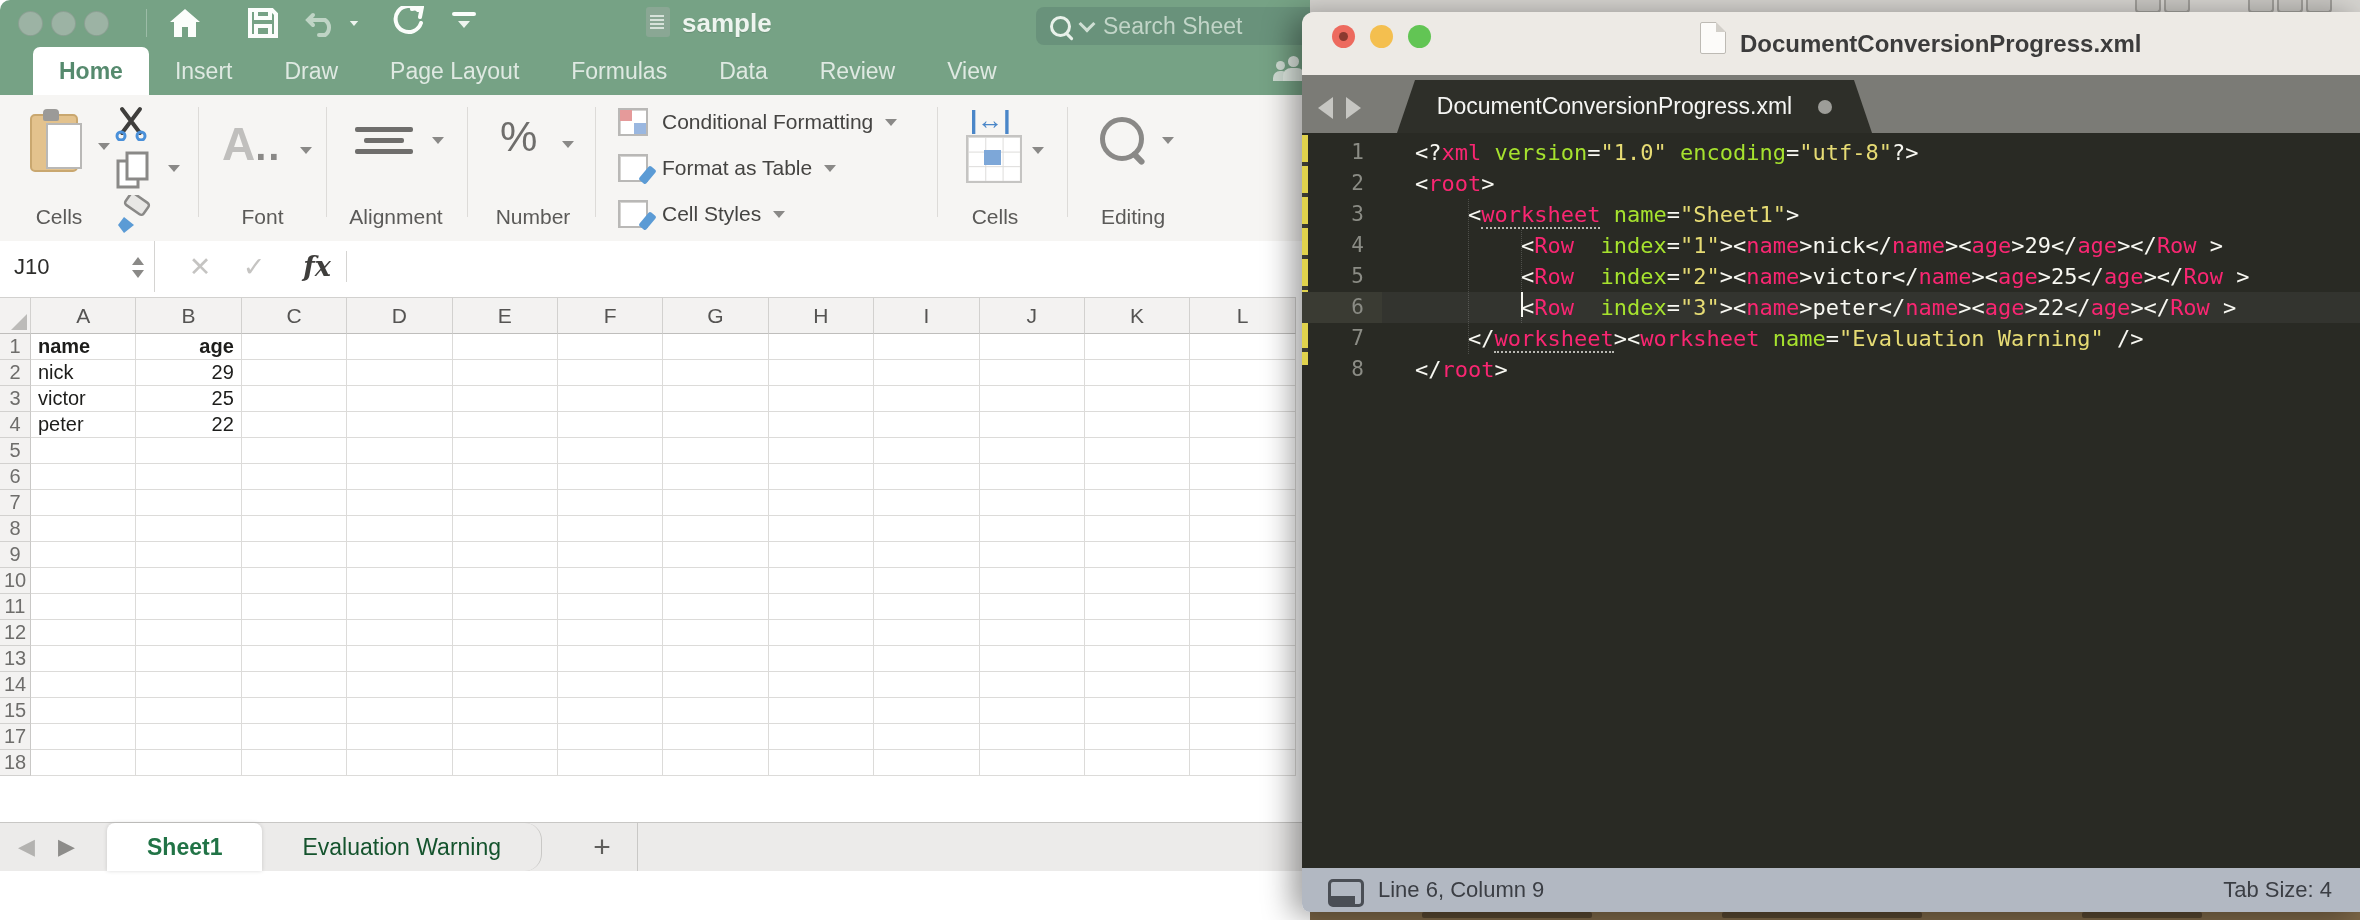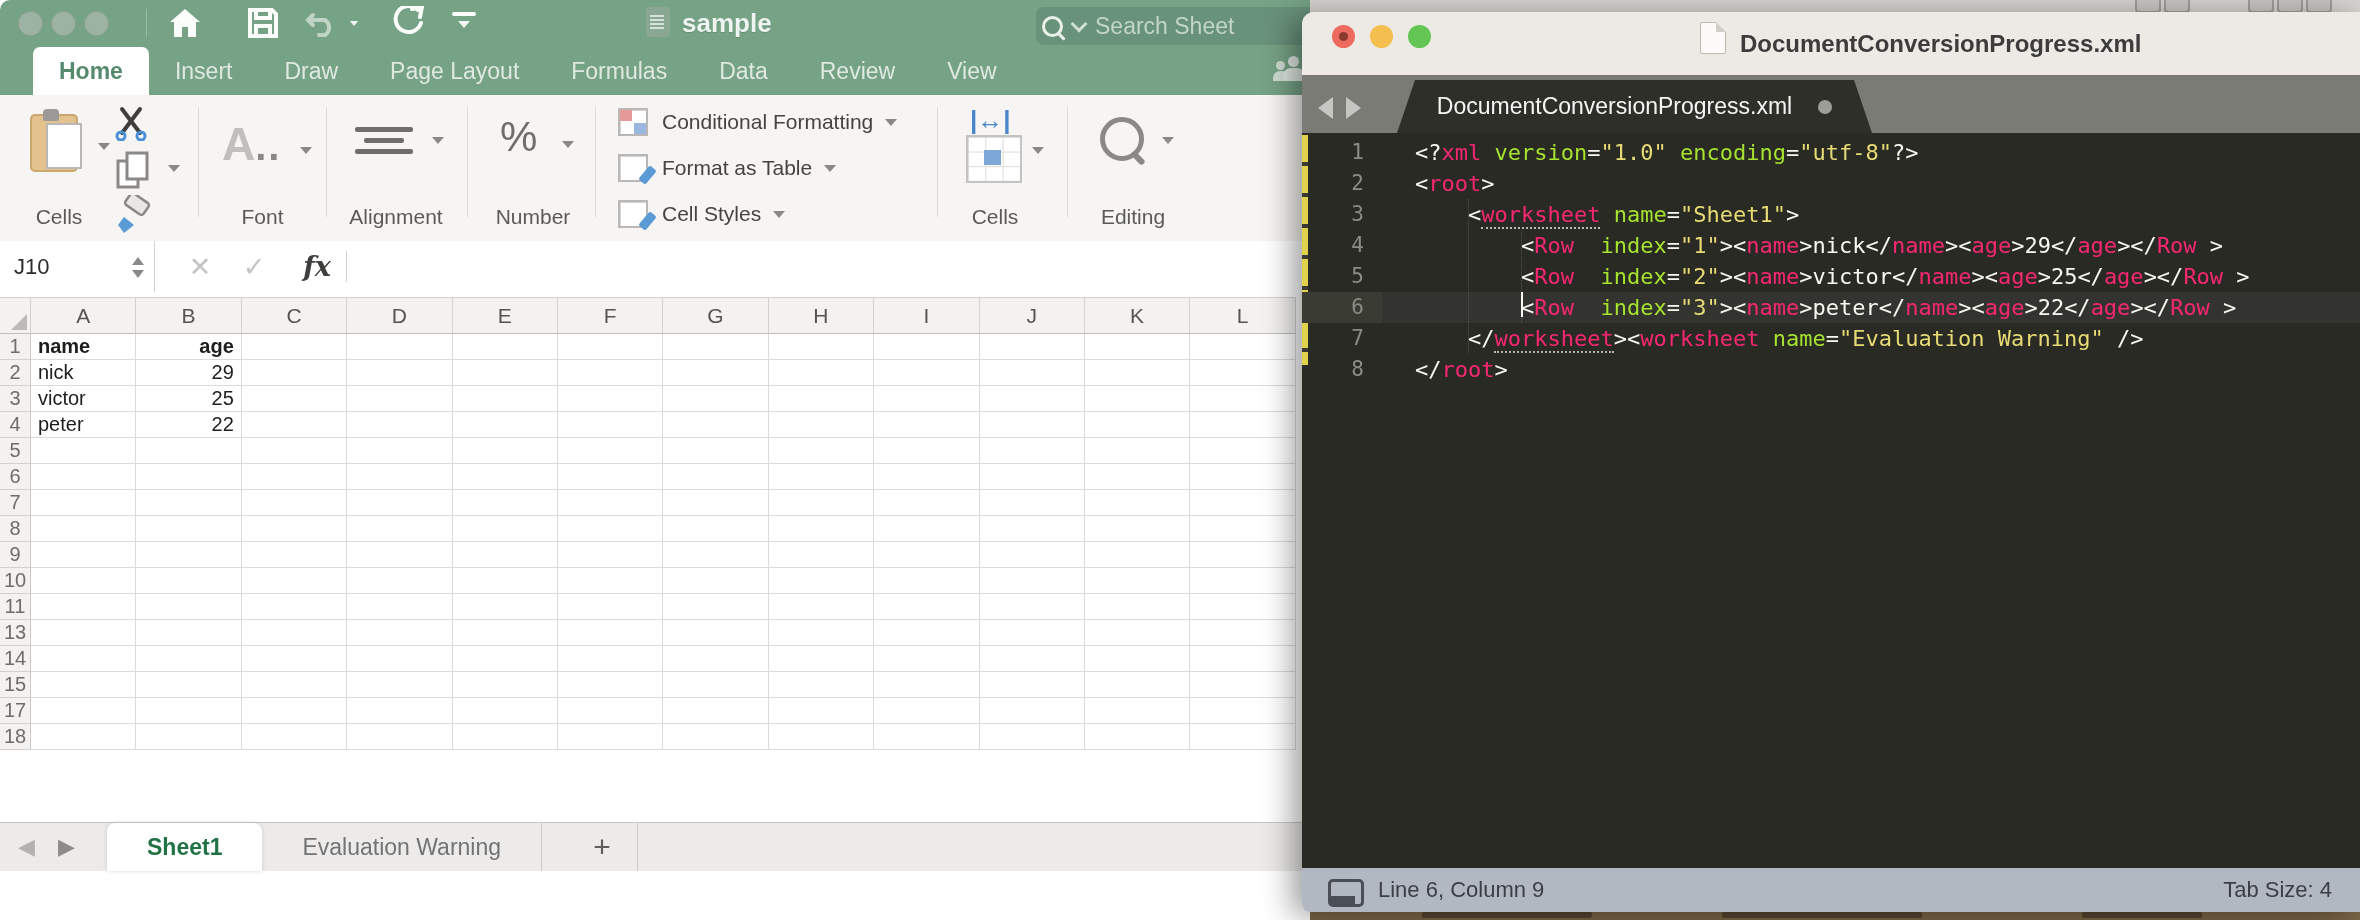--- a/index.html
+++ b/index.html
@@ -14,21 +14,21 @@
   .tl-dot{width:23px;height:23px;border-radius:50%;background:#9cb3a4;border:1px solid rgba(0,0,0,.10);}
   #xl-tl-sep{left:146px;top:9px;width:1px;height:28px;background:rgba(255,255,255,.28);}
   .xl-toolicon{color:#fbfdfb;display:flex;align-items:center;justify-content:center;}
   .xl-toolicon svg{display:block;}
   .mini-caret{width:0;height:0;border-left:6px solid transparent;border-right:6px solid transparent;border-top:7px solid #eef4ef;}
   #xl-doc-title{color:#eef4ef;font-size:26px;font-weight:bold;text-shadow:0 1px 1px rgba(0,0,0,.12);}
   .docicon{width:24px;height:30px;background:#8aa794;border-radius:3px;position:relative;}
   .docicon:after{content:"";position:absolute;left:4px;top:8px;width:14px;height:16px;
     background:linear-gradient(#d7e2da 2px,transparent 2px) 0 0/100% 4px;}
   #xl-search{left:1036px;top:7px;width:280px;height:38px;background:var(--xl-green-dark);
-             border-radius:8px;display:flex;align-items:center;padding-left:6px;box-sizing:border-box;}
+             border-radius:8px;display:flex;align-items:center;padding-left:14px;box-sizing:border-box;}
   #xl-search .mag{width:15px;height:15px;border:3px solid #e9f1ea;border-radius:50%;position:relative;}
   #xl-search .mag:after{content:"";position:absolute;width:3px;height:9px;background:#e9f1ea;
              transform:rotate(-45deg);left:15px;top:13px;border-radius:2px;}
   #xl-search .chev{width:9px;height:9px;border-right:3px solid #cfdfd4;border-bottom:3px solid #cfdfd4;
              transform:rotate(45deg);margin:0 10px 4px 10px;}
   #xl-search-text{color:#c2d5c8;font-size:23px;}
 
   
   #ribbon-tabs{left:0;top:47px;width:1302px;height:48px;display:flex;align-items:flex-end;padding-left:33px;box-sizing:border-box;}
   .rtab{height:48px;display:flex;align-items:center;padding:0 26px;font-size:23px;color:#dfe9e2;cursor:default;}
@@ -101,22 +101,22 @@
          color:#6e6d6b;font-size:20px;display:flex;align-items:center;justify-content:center;}
   .g-cell{box-sizing:border-box;border-right:1px solid #dcdbd9;border-bottom:1px solid #dcdbd9;
           font-size:20px;color:#1d1d1b;display:flex;align-items:center;padding:0 7px;}
   .g-cell.right{justify-content:flex-end;}
   .g-cell.bold{font-weight:bold;}
 
   
   #sheet-bar{left:0;top:822px;width:1302px;height:48px;background:#ecebea;border-top:1px solid #c8c7c5;}
   .sheet-nav{position:absolute;top:0;height:48px;display:flex;align-items:center;font-size:22px;}
   #sheet-tabs{position:absolute;left:107px;top:0;height:48px;display:flex;}
-  .stab{height:48px;display:flex;align-items:center;justify-content:center;padding:0 40px;font-size:23px;color:#737373;
-        border-right:1px solid #c9c8c6;}
+  .stab{height:48px;display:flex;align-items:center;justify-content:center;padding:0 40px;font-size:23px;color:#14532d;
+        border-right:1px solid #c9c8c6;border-radius:17px;}
   .stab.active{background:#ffffff;color:var(--xl-accent);font-weight:bold;border-radius:8px 8px 0 0;
         border-right:none;box-shadow:0 0 4px rgba(0,0,0,.15);}
   #add-sheet{position:absolute;left:567px;top:0;width:70px;height:48px;display:flex;align-items:center;justify-content:center;
         font-size:30px;color:#5f5e5c;border-right:1px solid #c9c8c6;}
 
   
   #xl-status{left:0;top:870px;width:1310px;height:50px;background:linear-gradient(#f4f3f1,#e9e8e6);border-top:1px solid #b5b4b2;}
   #ready-text{position:absolute;left:38px;top:0;height:50px;display:flex;align-items:center;font-size:22px;color:#3f3e3c;}
   .view-btn{position:absolute;top:0;width:70px;height:50px;display:flex;align-items:center;justify-content:center;}
   .view-btn.active{background:#c7c6c4;}
@@ -541,20 +541,35 @@
             <div class="g-cell" style="width: 105.4px;"></div>
             <div class="g-cell" style="width: 105.4px;"></div>
             <div class="g-cell" style="width: 105.4px;"></div>
             <div class="g-cell" style="width: 105.4px;"></div>
             <div class="g-cell" style="width: 105.4px;"></div>
             <div class="g-cell" style="width: 105.4px;"></div>
             <div class="g-cell" style="width: 105.4px;"></div>
             <div class="g-cell" style="width: 105.4px;"></div>
           </div>
           <div class="g-row">
+            <div class="g-num">12</div>
+            <div class="g-cell" style="width: 105.4px;"></div>
+            <div class="g-cell" style="width: 105.4px;"></div>
+            <div class="g-cell" style="width: 105.4px;"></div>
+            <div class="g-cell" style="width: 105.4px;"></div>
+            <div class="g-cell" style="width: 105.4px;"></div>
+            <div class="g-cell" style="width: 105.4px;"></div>
+            <div class="g-cell" style="width: 105.4px;"></div>
+            <div class="g-cell" style="width: 105.4px;"></div>
+            <div class="g-cell" style="width: 105.4px;"></div>
+            <div class="g-cell" style="width: 105.4px;"></div>
+            <div class="g-cell" style="width: 105.4px;"></div>
+            <div class="g-cell" style="width: 105.4px;"></div>
+          </div>
+          <div class="g-row">
             <div class="g-num">13</div>
             <div class="g-cell" style="width: 105.4px;"></div>
             <div class="g-cell" style="width: 105.4px;"></div>
             <div class="g-cell" style="width: 105.4px;"></div>
             <div class="g-cell" style="width: 105.4px;"></div>
             <div class="g-cell" style="width: 105.4px;"></div>
             <div class="g-cell" style="width: 105.4px;"></div>
             <div class="g-cell" style="width: 105.4px;"></div>
             <div class="g-cell" style="width: 105.4px;"></div>
             <div class="g-cell" style="width: 105.4px;"></div>

